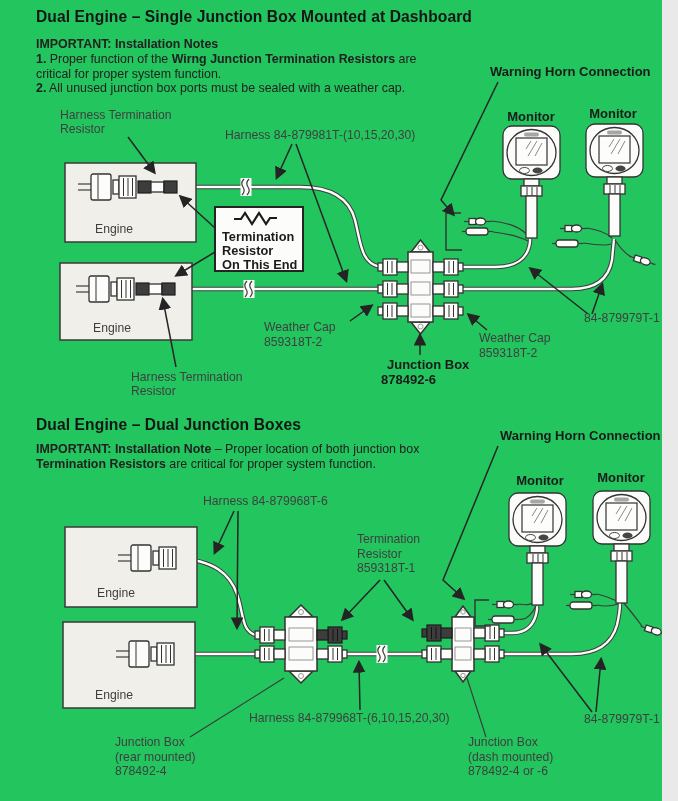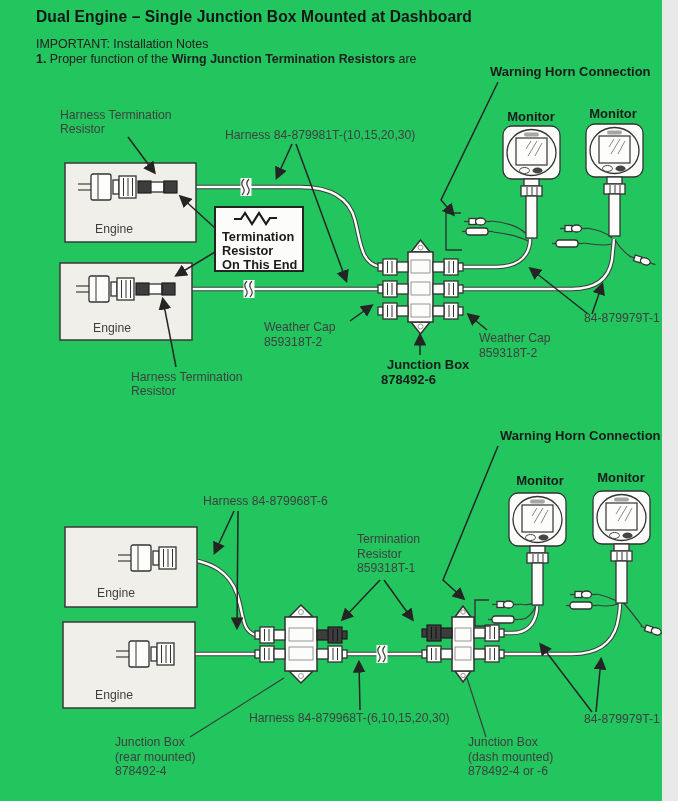--- a/index.html
+++ b/index.html
@@ -3,21 +3,21 @@
 <meta charset="utf-8">
 <style>
   html,body{margin:0;padding:0;background:#e9e9e9}
   .page{position:relative;width:662px;height:801px;background:#22c55e;
         font-family:"Liberation Sans",sans-serif;color:#1b1b1b;overflow:hidden}
   svg.art{position:absolute;left:0;top:0}
   .head{position:absolute;z-index:2}
   .head .title{font-size:15.6px;font-weight:bold;color:#161616;letter-spacing:.1px}
   #s1-head{left:36px;top:8px;width:612px}
   #s1-head .notes{margin-top:11px;font-size:12.4px;line-height:14.8px;color:#212121;width:470px}
-  .nh{font-weight:normal}
+  .nh{font-weight:bold}
   #s2-head{left:36px;top:416px;width:612px}
   #s2-head .note{margin-top:8px;font-size:12.4px;line-height:15px;color:#212121}
   svg text{font-family:"Liberation Sans",sans-serif}
   .lbl{font-size:12.2px;fill:#3f3f3f}
   .lblb{font-size:13px;font-weight:bold;fill:#1b1b1b}
   .lblc{font-size:12.8px;font-weight:bold;fill:#1b1b1b}
   .part{fill:#fcfcfa;stroke:#333;stroke-width:1.3}
   .partd{fill:#3d3d3d;stroke:#1d1d1d;stroke-width:1.2}
   .rib{stroke:#333;stroke-width:1}
   .ribd{stroke:#141414;stroke-width:1}
@@ -39,24 +39,29 @@
 </style>
 </head>
 <body>
 
 <div class="page">
 
   <div class="head" id="s1-head">
     <div class="title">Dual Engine – Single Junction Box Mounted at Dashboard</div>
     <div class="notes">
       <div class="nh">IMPORTANT: Installation Notes</div>
-      <div><b>1.</b><span> Proper function of the </span><b>Wirng Junction Termination Resistors</b><span> are</span><br></div>
+      <div><b>1.</b><span> Proper function of the </span><b>Wirng Junction Termination Resistors</b><span> are</span><br><span>critical for proper system function.</span></div>
+      <div><b>2.</b><span> All unused junction box ports must be sealed with a weather cap.</span></div>
     </div>
   </div>
 
+  <div class="head" id="s2-head">
+    <div class="title">Dual Engine – Dual Junction Boxes</div>
+    <div class="note"><b>IMPORTANT: Installation Note</b><span> – Proper location of both junction box</span><br><b>Termination Resistors</b><span> are critical for proper system function.</span></div>
+  </div>
 
   <svg class="art" width="678" height="801" viewBox="0 0 678 801">
     <defs>
       <marker id="ah" markerWidth="8.5" markerHeight="8.5" viewBox="0 0 10 10" refX="7.5" refY="5" orient="auto-start-reverse">
         <path d="M0 0 L10 5 L0 10 Z" fill="#242424"></path>
       </marker>
 
       <g id="port">
         <rect x="0" y="5" width="5" height="8" class="part"></rect>
         <rect x="5" y="1" width="14" height="16" class="part"></rect>

